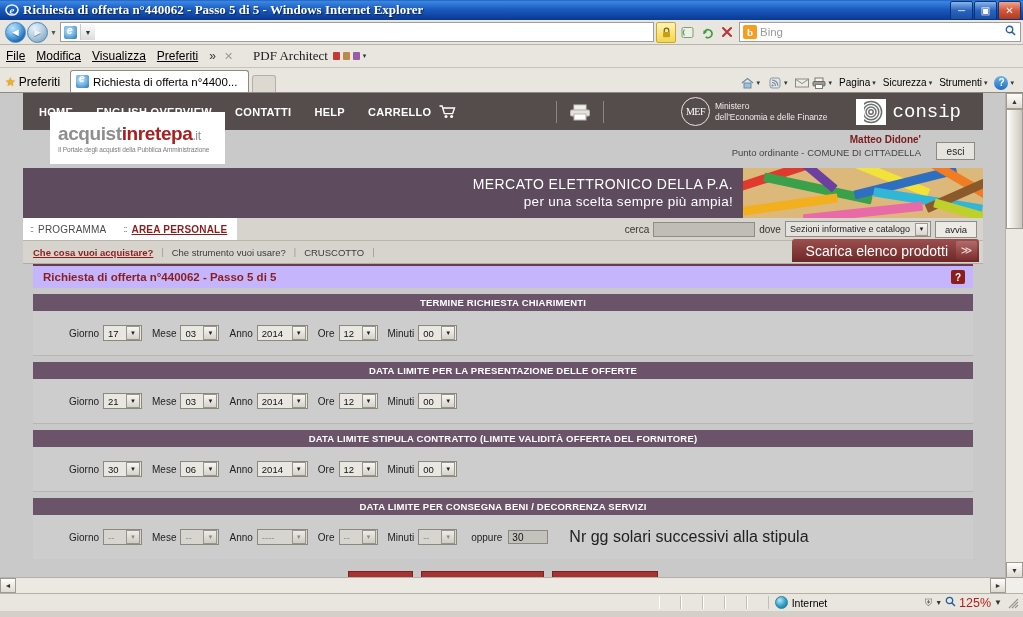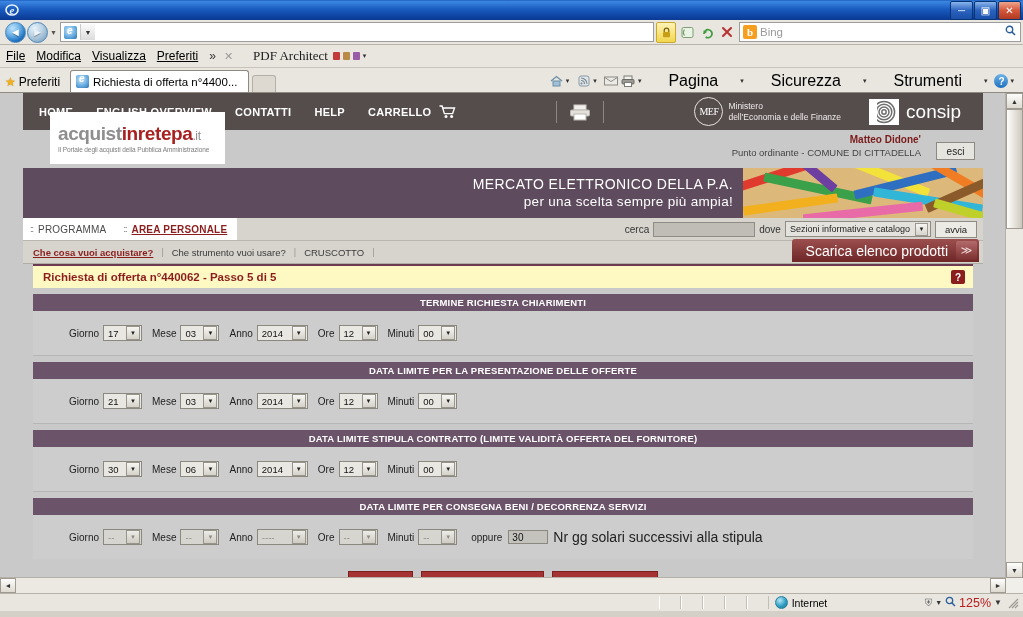--- a/index.html
+++ b/index.html
@@ -102,21 +102,21 @@
     border-radius:3px 3px 0 0;display:flex;align-items:center;padding:0 10px 0 5px;
     font-size:11.5px;max-width:210px;margin-left:2px;
   }
   .tab-ic{
     width:13px;height:13px;margin-right:4px;flex:0 0 auto;
     background:radial-gradient(circle at 40% 35%,#cfe9fb,#5fa7dd 60%,#2f6ea8);border-radius:2px;position:relative;
   }
   .tab-ic:after{content:"e";position:absolute;left:3px;top:-2px;color:#fff;font-size:10px;font-style:italic;font-weight:bold;}
   .newtab{width:22px;height:16px;border:1px solid #b4b0a8;border-bottom:none;border-radius:3px 3px 0 0;margin-left:3px;background:#ddd9d0;}
   .cmdbar{position:absolute;right:4px;bottom:2px;display:flex;align-items:center;gap:2px;}
-  .cmd-txt{font-size:16px;color:#000;margin:0 20px;}
+  .cmd-txt{font-size:10px;color:#000;margin:0 0;}
   .cmd-tri{font-size:7px;color:#333;margin-right:5px;}
   .cmd-ic{width:15px;height:15px;display:flex;align-items:center;justify-content:center;font-size:11px;color:#4a6a86;}
   .help-ic{
     width:14px;height:14px;border-radius:50%;background:linear-gradient(180deg,#6fb4e8,#1d6fc0);
     color:#fff;font-size:10px;font-weight:bold;display:flex;align-items:center;justify-content:center;
   }
 
   
   .viewport{position:relative;height:500px;background:#fff;overflow:hidden;}
   .page{position:absolute;left:0;top:0;right:17px;bottom:15px;background:#c9c9c9;overflow:hidden;}
@@ -154,21 +154,21 @@
   .sep-v{width:1px;height:22px;background:#8d8484;margin:0 12px;}
   .printer{width:22px;height:16px;position:relative;}
   .mef-wrap{margin-left:auto;display:flex;align-items:center;padding-right:22px;}
   .mef-circle{
     width:27px;height:27px;border-radius:50%;border:1.5px solid #e8e4e2;
     display:flex;align-items:center;justify-content:center;font-size:10px;color:#fff;
     font-family:"Liberation Serif",serif;letter-spacing:-.5px;
   }
   .mef-txt{color:#efeceb;font-size:8.5px;line-height:1.25;margin-left:5px;}
   .consip-logo{width:30px;height:26px;margin-left:28px;position:relative;}
-  .consip-txt{color:#fff;font-size:19px;margin-left:7px;font-family:Liberation Sans, sans-serif;}
+  .consip-txt{color:#fff;font-size:19px;margin-left:7px;font-family:Liberation Mono, monospace;}
 
   .userbar{height:38px;background:#c9c9c9;position:relative;}
   .logo-box{
     position:absolute;left:27px;top:-18px;width:175px;height:52px;background:#fff;
     display:flex;flex-direction:column;justify-content:center;padding-left:8px;box-sizing:border-box;
   }
   .logo-main{font-size:19px;letter-spacing:-.4px;color:#8e8e8e;font-weight:bold;line-height:1;}
   .logo-main .r{color:#a82020;}
   .logo-main .it{font-size:12px;color:#8e8e8e;font-weight:normal;}
   .logo-sub{font-size:6.5px;color:#7c7c7c;margin-top:3px;letter-spacing:-.1px;}
@@ -223,21 +223,21 @@
     background:linear-gradient(180deg,#9d4f4f,#6e2626);border-radius:3px 3px 0 0;padding:0 2px 0 14px;
   }
   .scarica .t{color:#fff;font-size:14px;padding-right:8px;}
   .scarica .chev{
     width:21px;height:19px;background:linear-gradient(180deg,#b36a6a,#7c3030);
     border-radius:2px;color:#f0d9d9;font-size:11px;display:flex;align-items:center;justify-content:center;
   }
 
   .content{background:#c9c9c9;padding-bottom:12px;}
   .pagetitle-bar{
-    background:#fef9c3;height:22px;display:flex;align-items:center;justify-content:space-between;
+    background:#c4b5fd;height:22px;display:flex;align-items:center;justify-content:space-between;
     padding:0 8px 0 10px;margin:0 10px;border-top:2px solid #6b3b52;
   }
   .pagetitle{color:#8b1d1d;font-size:11.5px;font-weight:bold;}
   .help-sq{
     width:14px;height:14px;background:#8b1d1d;color:#fff;font-size:10px;font-weight:bold;
     display:flex;align-items:center;justify-content:center;border-radius:2px;
   }
   .sec-head{
     background:#6b5369;color:#fff;height:17px;margin:6px 10px 0 10px;
     display:flex;align-items:center;justify-content:center;
@@ -258,21 +258,21 @@
   .combo .btn{
     width:12px;height:12px;margin:0 1px;background:linear-gradient(180deg,#f7f6f2,#d5d2ca);
     border:1px solid #97948c;display:flex;align-items:center;justify-content:center;font-size:6px;color:#222;
   }
   .combo.disabled{background:#d7d5cf;color:#8e8b85;}
   .combo.disabled .btn{background:linear-gradient(180deg,#ecebe6,#cfccc4);color:#8e8b85;}
   .txtin{
     width:40px;height:14px;background:#c4c2bc;border:1px solid #8b8880;
     font-size:10px;color:#111;padding-left:3px;box-sizing:border-box;line-height:14px;
   }
-  .note{font-size:14px;color:#222;margin-left:5px;}
+  .note{font-size:16px;color:#222;margin-left:21px;}
   .oppure{font-size:10px;color:#222;margin:0 6px 0 4px;}
   .btnrow{display:flex;justify-content:center;gap:8px;margin-top:12px;}
   .redbtn{
     background:#a63333;color:#fff;font-size:9.5px;font-weight:bold;letter-spacing:.2px;
     padding:4px 8px;border:1px solid #7d2020;
   }
 
   
   .statusbar{
     height:17px;background:#e8e6df;border-top:1px solid #b5b1a8;display:flex;align-items:center;font-size:10.5px;
@@ -291,20 +291,21 @@
 </head>
 <body>
 
 <div class="ie-titlebar">
   <div class="ie-title-icon">
     <svg width="14" height="14" viewBox="0 0 14 14">
       <ellipse cx="7" cy="7" rx="6" ry="5" fill="none" stroke="#eaf4ff" stroke-width="1.6"></ellipse>
       <text x="4.4" y="11" font-size="11" font-style="italic" font-weight="bold" fill="#eaf4ff" font-family="Liberation Serif, serif">e</text>
     </svg>
   </div>
+  <div class="ie-title-text">Richiesta di offerta n°440062 - Passo 5 di 5 - Windows Internet Explorer</div>
   <div class="ie-winbtns">
     <div class="ie-winbtn">─</div>
     <div class="ie-winbtn">▣</div>
     <div class="ie-winbtn close">✕</div>
   </div>
 </div>
 
 <div class="ie-addrbar">
   <div class="nav-circle">
     <span class="nav-arrow">◄</span>

